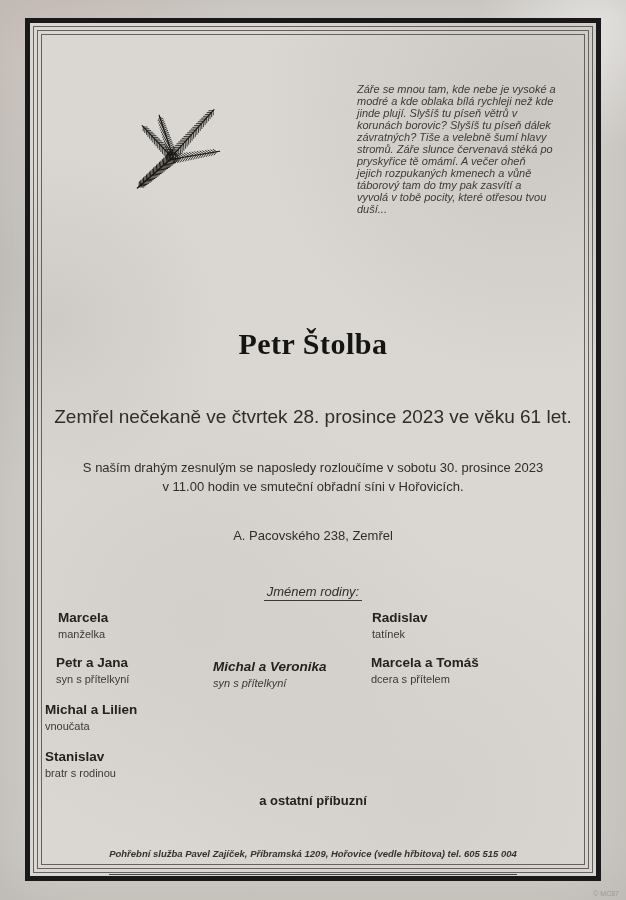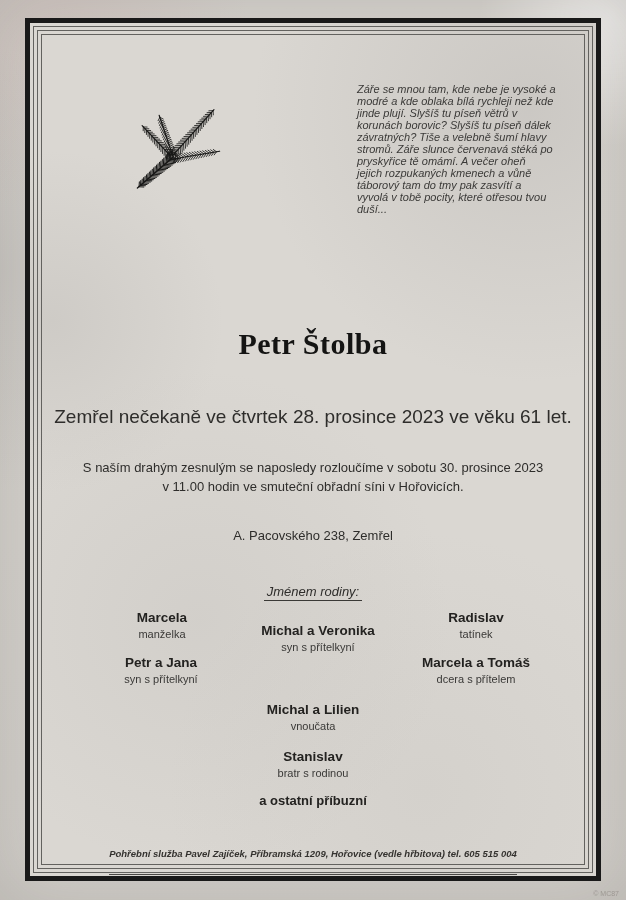--- a/index.html
+++ b/index.html
@@ -41,21 +41,21 @@
 
   .announce{top:250px; font-size:13px; line-height:18.5px;}
   .name{top:327px; font-family:"Liberation Serif", serif; font-weight:bold;
         font-size:30px; letter-spacing:0.5px; color:#141413;}
   .death{top:406px; font-size:19px;}
   .funeral{top:459px; font-size:13px; line-height:18.5px;}
   .address{top:528px; font-size:13px;}
   .fam-heading{top:584px; font-size:13px; font-style:italic;}
   .fam-heading span{border-bottom:1px solid #3a3936; padding:0 3px 1px 3px;}
 
-  .fam-entry{position:absolute; z-index:2; text-align:center;}
+  .fam-entry{position:absolute; z-index:2; }
   .fam-name{font-weight:bold; font-size:13.5px; line-height:18px; color:#232220;}
   .fam-rel{font-size:11px; line-height:15px; color:#3a3937;}
   .closing{top:793px; font-weight:bold; font-size:13px; color:#232220;}
 
   .footer-line{top:848px; font-size:9.5px; font-weight:bold; font-style:italic; color:#34322f;}
   .footer-line span{border-bottom:1px solid #4a4845; padding-bottom:15px;}
 
   .watermark{right:7px; bottom:3px; font-size:7px; color:rgba(125,120,114,0.55); z-index:3;}
 </style>
 </head>
@@ -315,21 +315,21 @@
   </div>
   <div class="fam-entry" style="left:372px; top:609px; width:208px;">
     <div class="fam-name">Radislav</div>
     <div class="fam-rel">tatínek</div>
   </div>
 
   <div class="fam-entry" style="left:56px; top:654px; width:210px;">
     <div class="fam-name">Petr a Jana</div>
     <div class="fam-rel">syn s přítelkyní</div>
   </div>
-  <div class="fam-entry" style="left:213px; top:622px; width:210px;">
+  <div class="fam-entry" style="left:213px; top:658px; width:210px;font-style:italic;">
     <div class="fam-name">Michal a Veronika</div>
     <div class="fam-rel">syn s přítelkyní</div>
   </div>
   <div class="fam-entry" style="left:45px; top:701px; width:536px;">
     <div class="fam-name">Michal a Lilien</div>
     <div class="fam-rel">vnoučata</div>
   </div>
 
   <div class="fam-entry" style="left:371px; top:654px; width:210px;">
     <div class="fam-name">Marcela a Tomáš</div>

